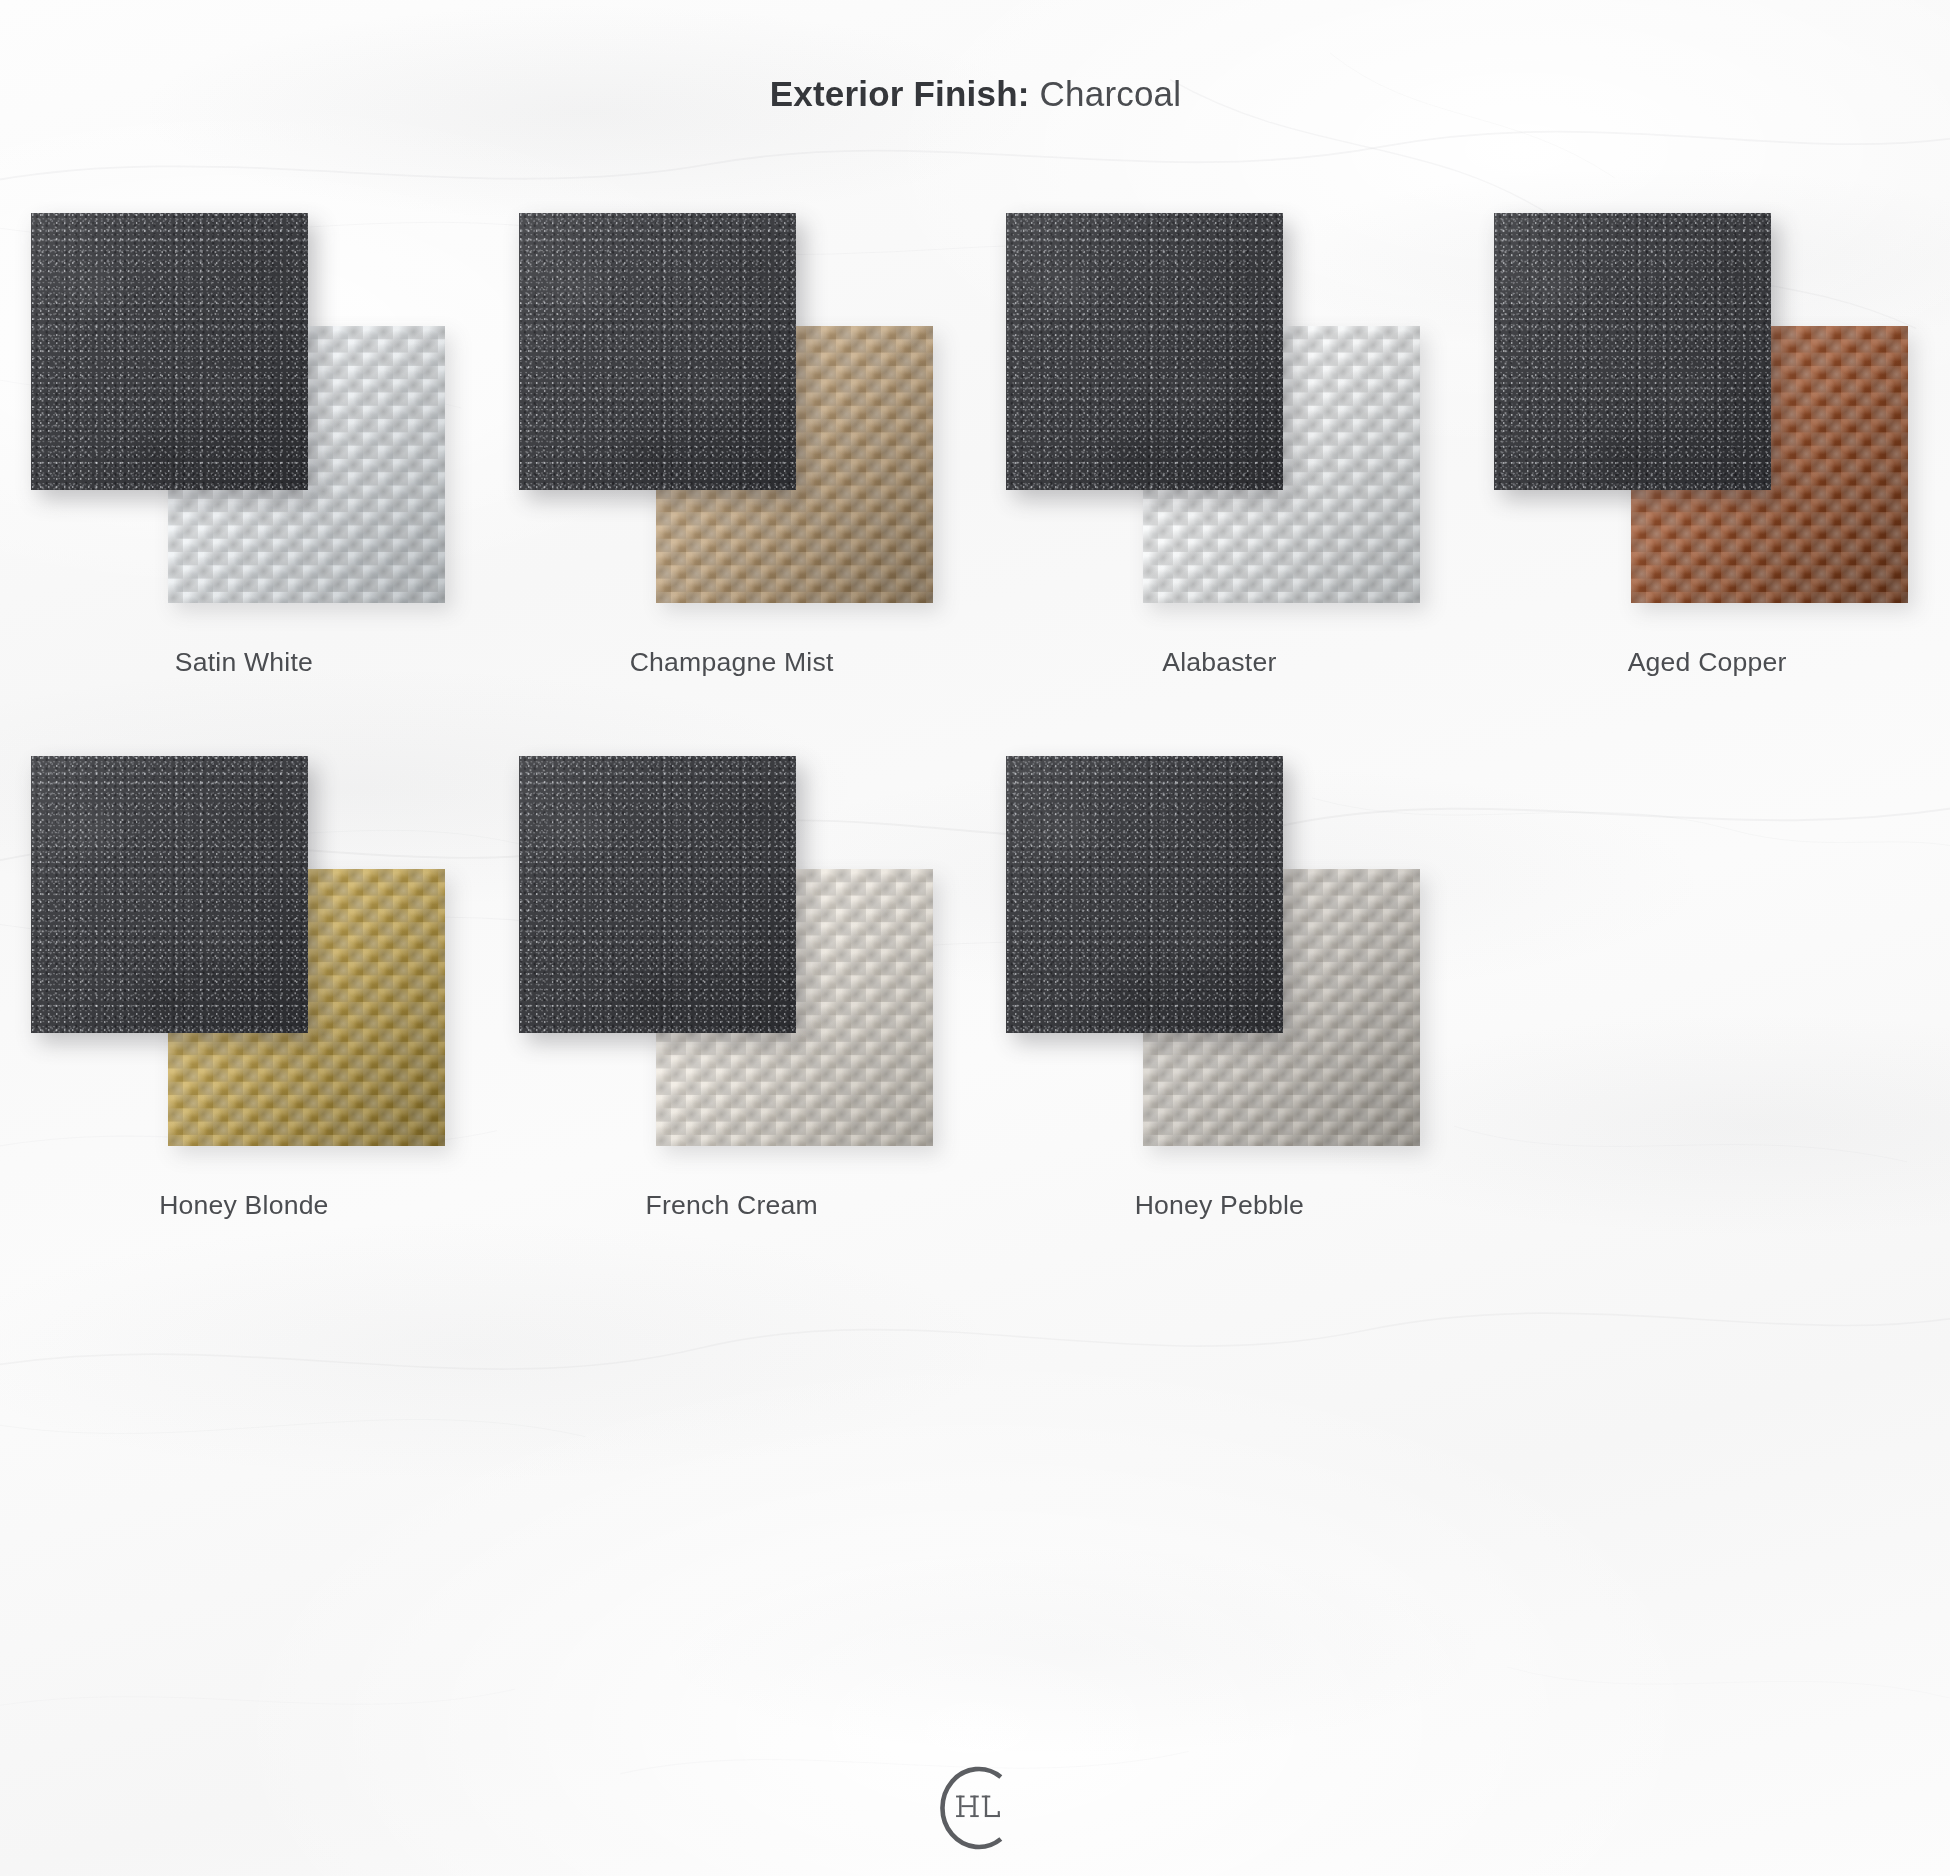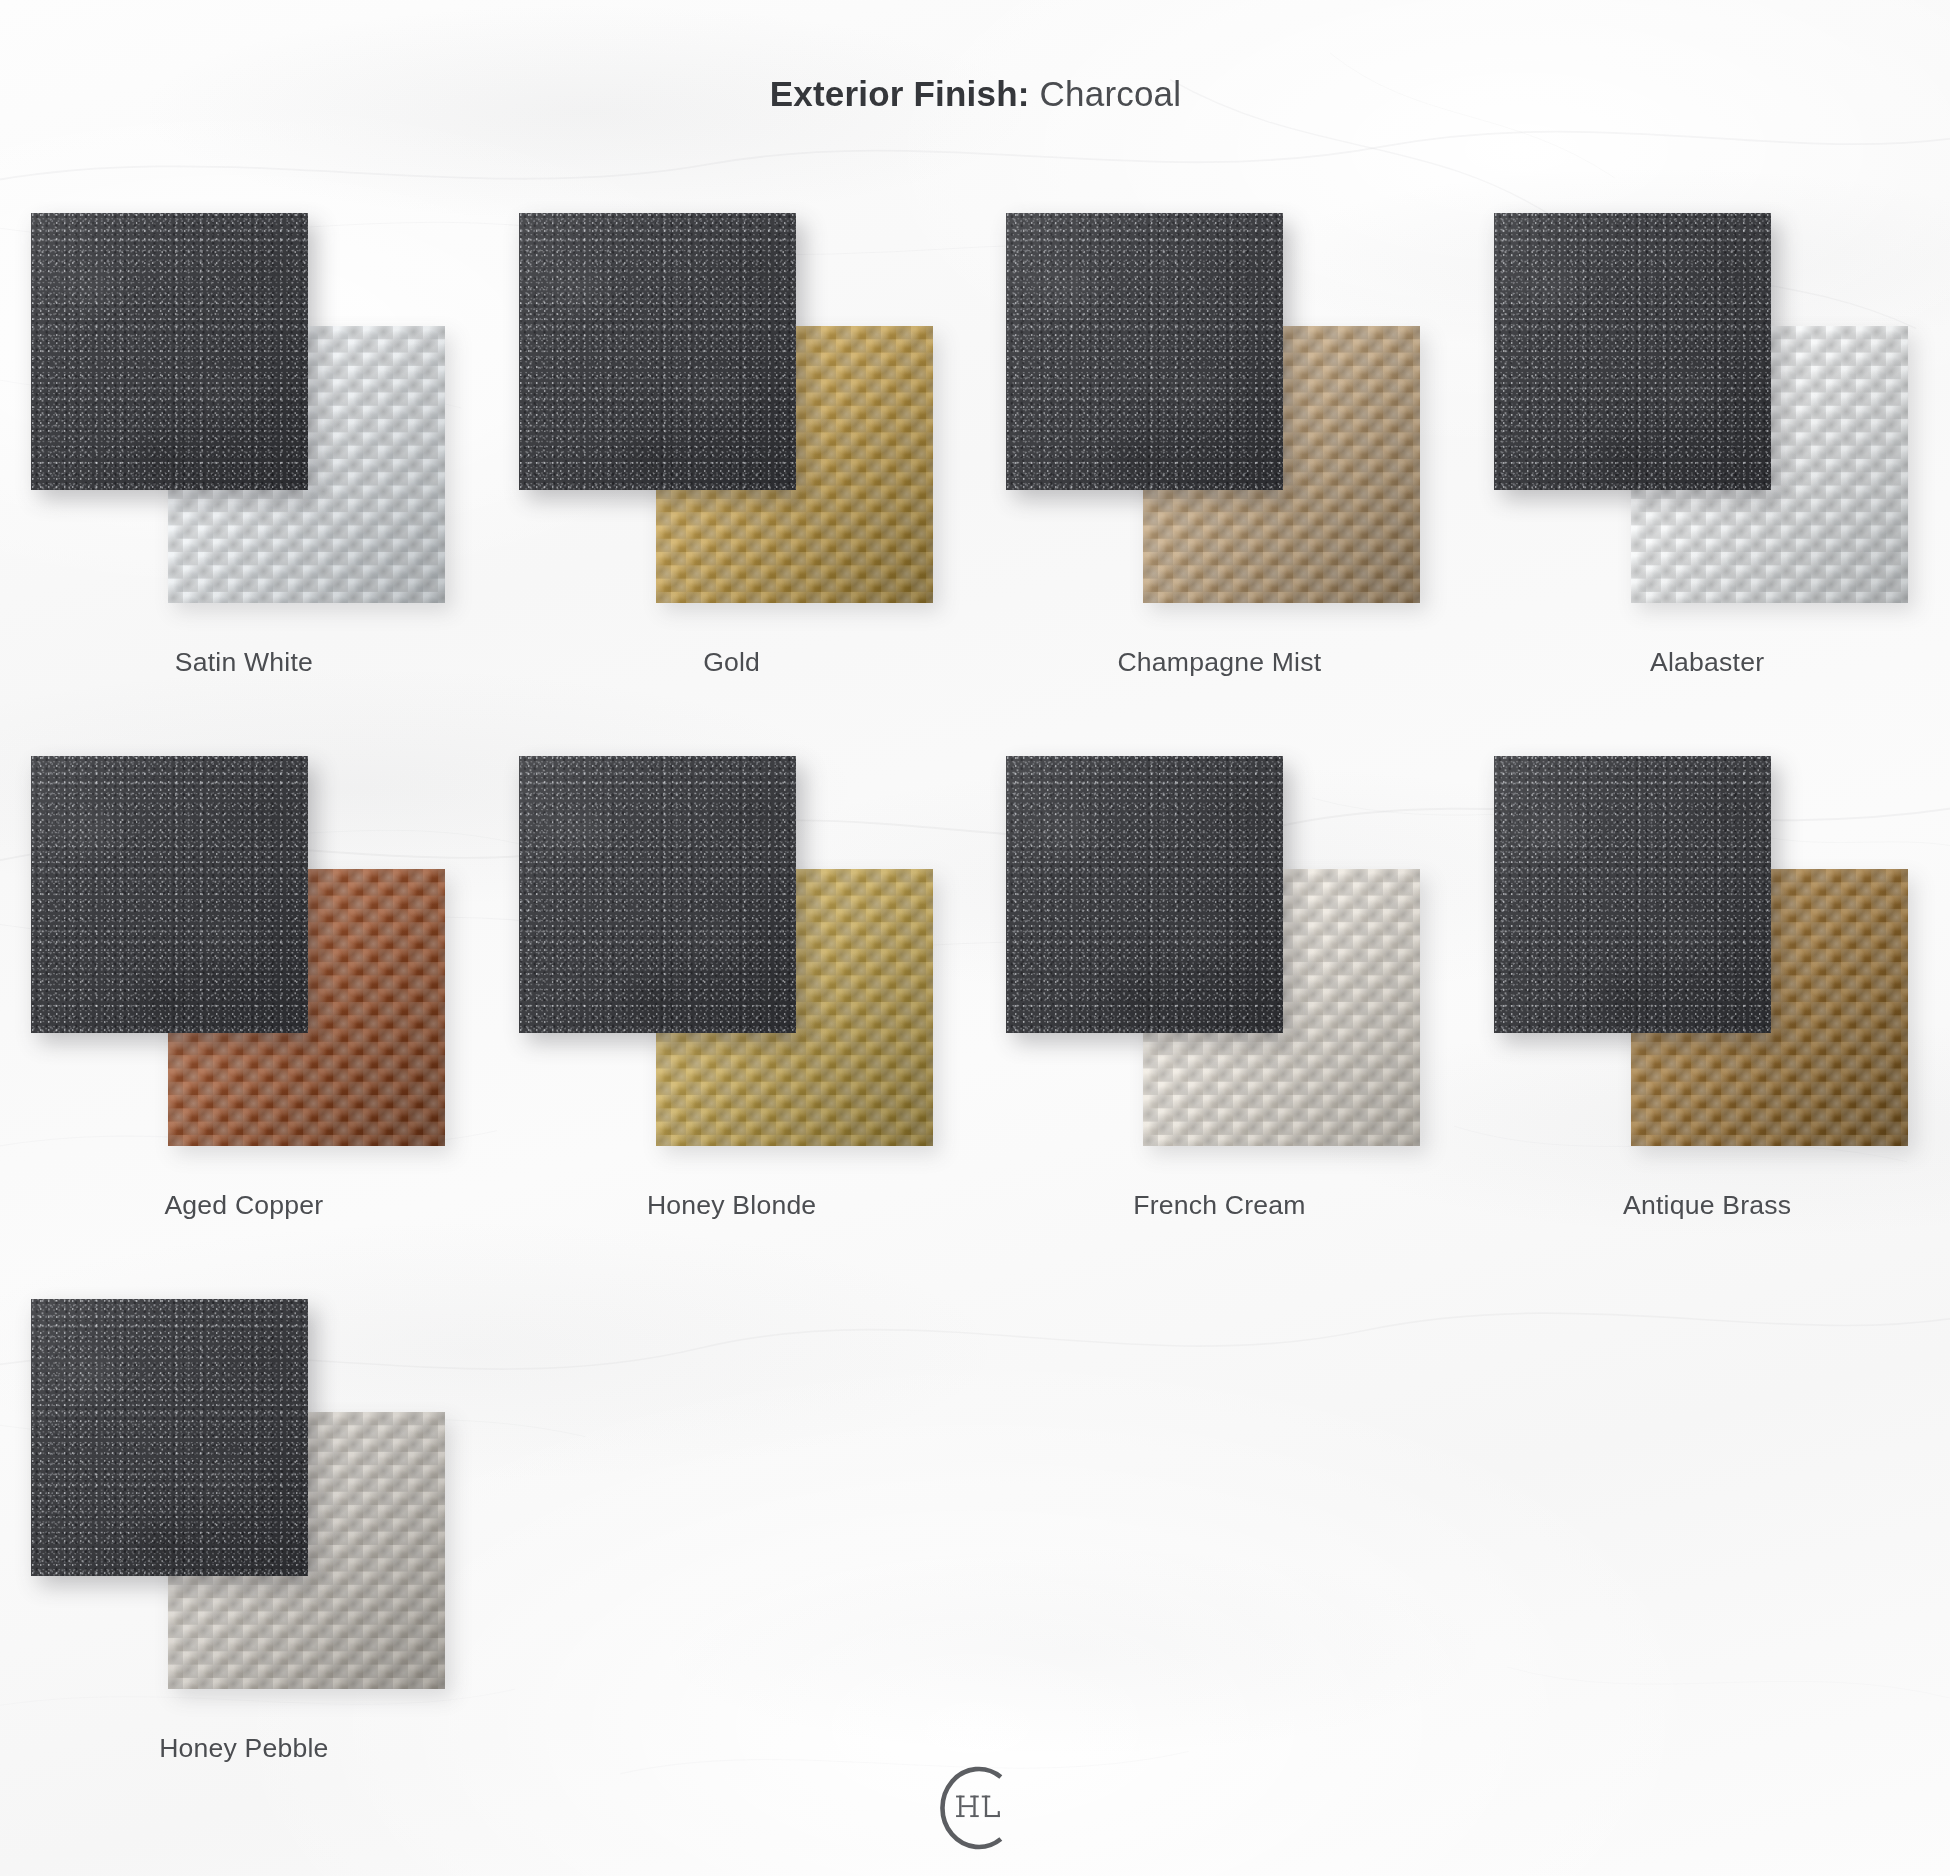--- a/index.html
+++ b/index.html
@@ -252,36 +252,20 @@
         <div class="charcoal" style="background: linear-gradient(140deg, rgb(59, 60, 64) 0%, rgb(59, 60, 64) 55%, rgb(47, 48, 52) 100%);">
           <div class="grain"></div>
           <div class="grain2"></div>
           <div class="mottle"></div>
           <div class="gloss"></div>
         </div>
       </div>
       <div class="label">Satin White</div>
     </div>
 
-    <div class="cell">
-      <div class="pair">
-        <div class="accent" style="background: linear-gradient(135deg, rgb(201, 162, 74) 0%, rgb(201, 162, 74) 45%, rgb(160, 127, 46) 100%);">
-          <div class="hammer"></div>
-          <div class="hammer2"></div>
-          <div class="sheen"></div>
-        </div>
-        <div class="charcoal" style="background: linear-gradient(140deg, rgb(59, 60, 64) 0%, rgb(59, 60, 64) 55%, rgb(47, 48, 52) 100%);">
-          <div class="grain"></div>
-          <div class="grain2"></div>
-          <div class="mottle"></div>
-          <div class="gloss"></div>
-        </div>
-      </div>
-      <div class="label">Gold</div>
-    </div>
 
     <div class="cell">
       <div class="pair">
         <div class="accent" style="background: linear-gradient(135deg, rgb(194, 163, 121) 0%, rgb(194, 163, 121) 45%, rgb(157, 128, 89) 100%);">
           <div class="hammer"></div>
           <div class="hammer2"></div>
           <div class="sheen"></div>
         </div>
         <div class="charcoal" style="background: linear-gradient(140deg, rgb(61, 62, 66) 0%, rgb(61, 62, 66) 55%, rgb(47, 48, 52) 100%);">
           <div class="grain"></div>
@@ -354,36 +338,20 @@
         <div class="charcoal" style="background: linear-gradient(140deg, rgb(58, 59, 63) 0%, rgb(58, 59, 63) 55%, rgb(47, 48, 52) 100%);">
           <div class="grain"></div>
           <div class="grain2"></div>
           <div class="mottle"></div>
           <div class="gloss"></div>
         </div>
       </div>
       <div class="label">French Cream</div>
     </div>
 
-    <div class="cell">
-      <div class="pair">
-        <div class="accent" style="background: linear-gradient(135deg, rgb(159, 116, 51) 0%, rgb(159, 116, 51) 45%, rgb(125, 88, 31) 100%);">
-          <div class="hammer"></div>
-          <div class="hammer2"></div>
-          <div class="sheen"></div>
-        </div>
-        <div class="charcoal" style="background: linear-gradient(140deg, rgb(59, 60, 64) 0%, rgb(59, 60, 64) 55%, rgb(47, 48, 52) 100%);">
-          <div class="grain"></div>
-          <div class="grain2"></div>
-          <div class="mottle"></div>
-          <div class="gloss"></div>
-        </div>
-      </div>
-      <div class="label">Antique Brass</div>
-    </div>
 
     <div class="cell">
       <div class="pair">
         <div class="accent" style="background: linear-gradient(135deg, rgb(212, 207, 199) 0%, rgb(212, 207, 199) 45%, rgb(185, 179, 169) 100%);">
           <div class="hammer"></div>
           <div class="hammer2"></div>
           <div class="sheen"></div>
         </div>
         <div class="charcoal" style="background: linear-gradient(140deg, rgb(58, 59, 63) 0%, rgb(58, 59, 63) 55%, rgb(47, 48, 52) 100%);">
           <div class="grain"></div>

